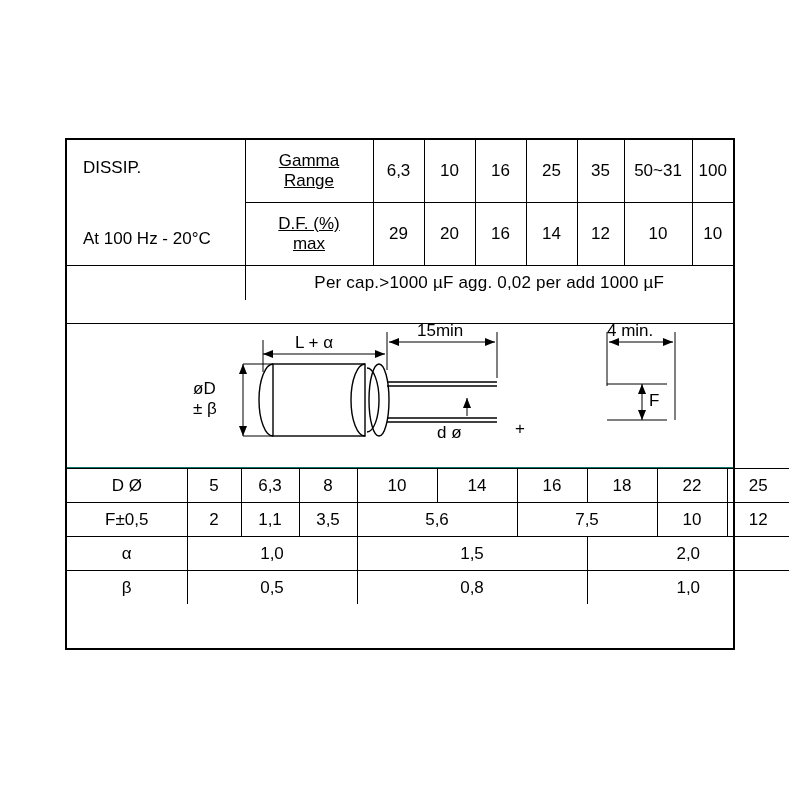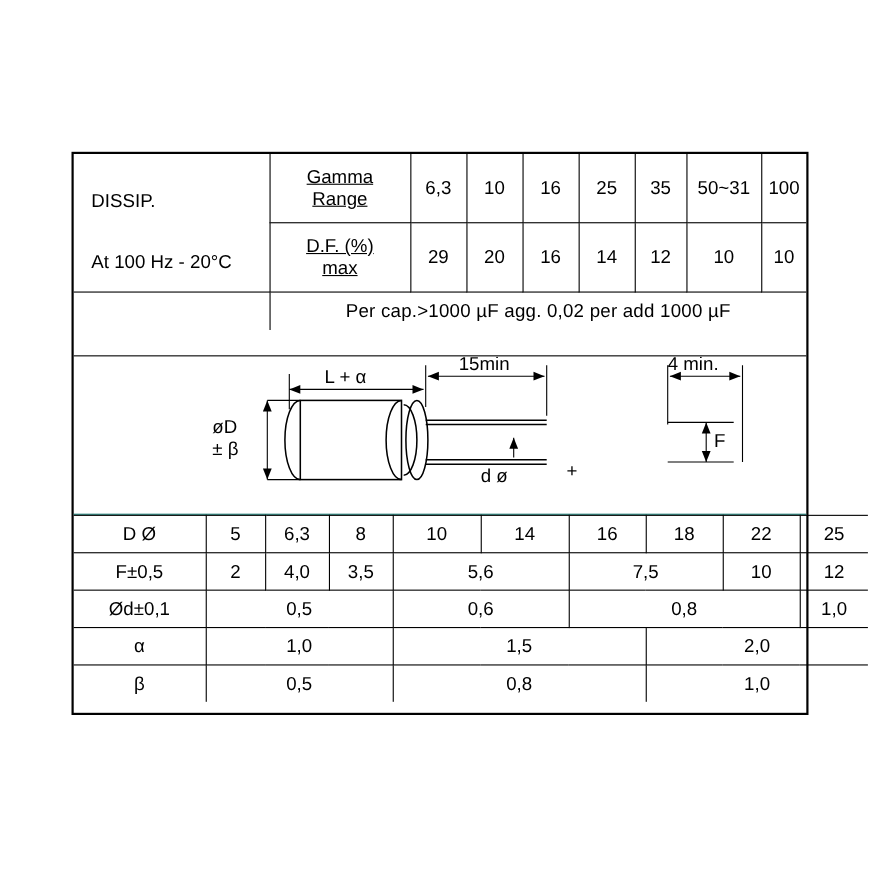--- a/index.html
+++ b/index.html
@@ -61,21 +61,21 @@
     padding-left: 18px;
     font-size: 17px;
     text-decoration: underline;
   }
   .label-stack {
     display: flex;
     flex-direction: column;
     justify-content: space-between;
     height: 124px;
     box-sizing: border-box;
-    padding: 31px 0 14px 0;
+    padding: 16px 0 14px 0;
   }
   .rowlabel {
     text-align: left;
     padding-left: 16px;
     font-size: 17px;
     line-height: 1.35;
   }
   .wide-note {
     font-size: 17px;
     letter-spacing: .2px;
@@ -259,35 +259,28 @@
           <td>10</td>
           <td>14</td>
           <td>16</td>
           <td>18</td>
           <td>22</td>
           <td class="nob-r">25</td>
         </tr>
         <tr>
           <td class="rowhead nob-l">F±0,5</td>
           <td>2</td>
-          <td>4,0</td>
+          <td>1,1</td>
           <td>3,5</td>
           <td colspan="2">5,6</td>
           <td colspan="2">7,5</td>
           <td>10</td>
           <td class="nob-r">12</td>
         </tr>
         <tr>
-          <td class="rowhead nob-l">Ød±0,1</td>
-          <td colspan="3">0,5</td>
-          <td colspan="2">0,6</td>
-          <td colspan="3">0,8</td>
-          <td class="nob-r">1,0</td>
-        </tr>
-        <tr>
           <td class="rowhead nob-l">α</td>
           <td colspan="3">1,0</td>
           <td colspan="3">1,5</td>
           <td colspan="3" class="nob-r">2,0</td>
         </tr>
         <tr>
           <td class="rowhead nob-l nob-b">β</td>
           <td colspan="3" class="nob-b">0,5</td>
           <td colspan="3" class="nob-b">0,8</td>
           <td colspan="3" class="nob-r nob-b">1,0</td>

